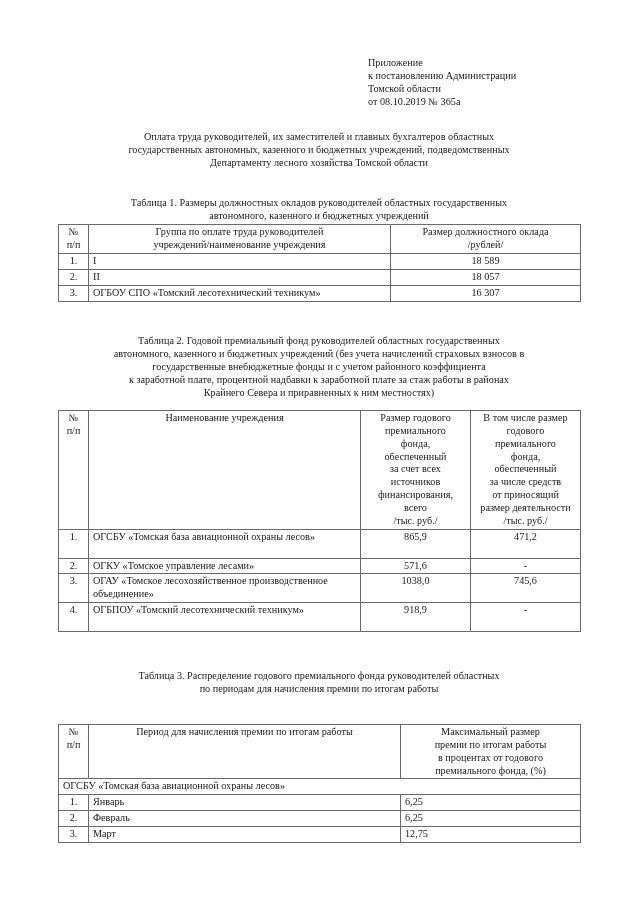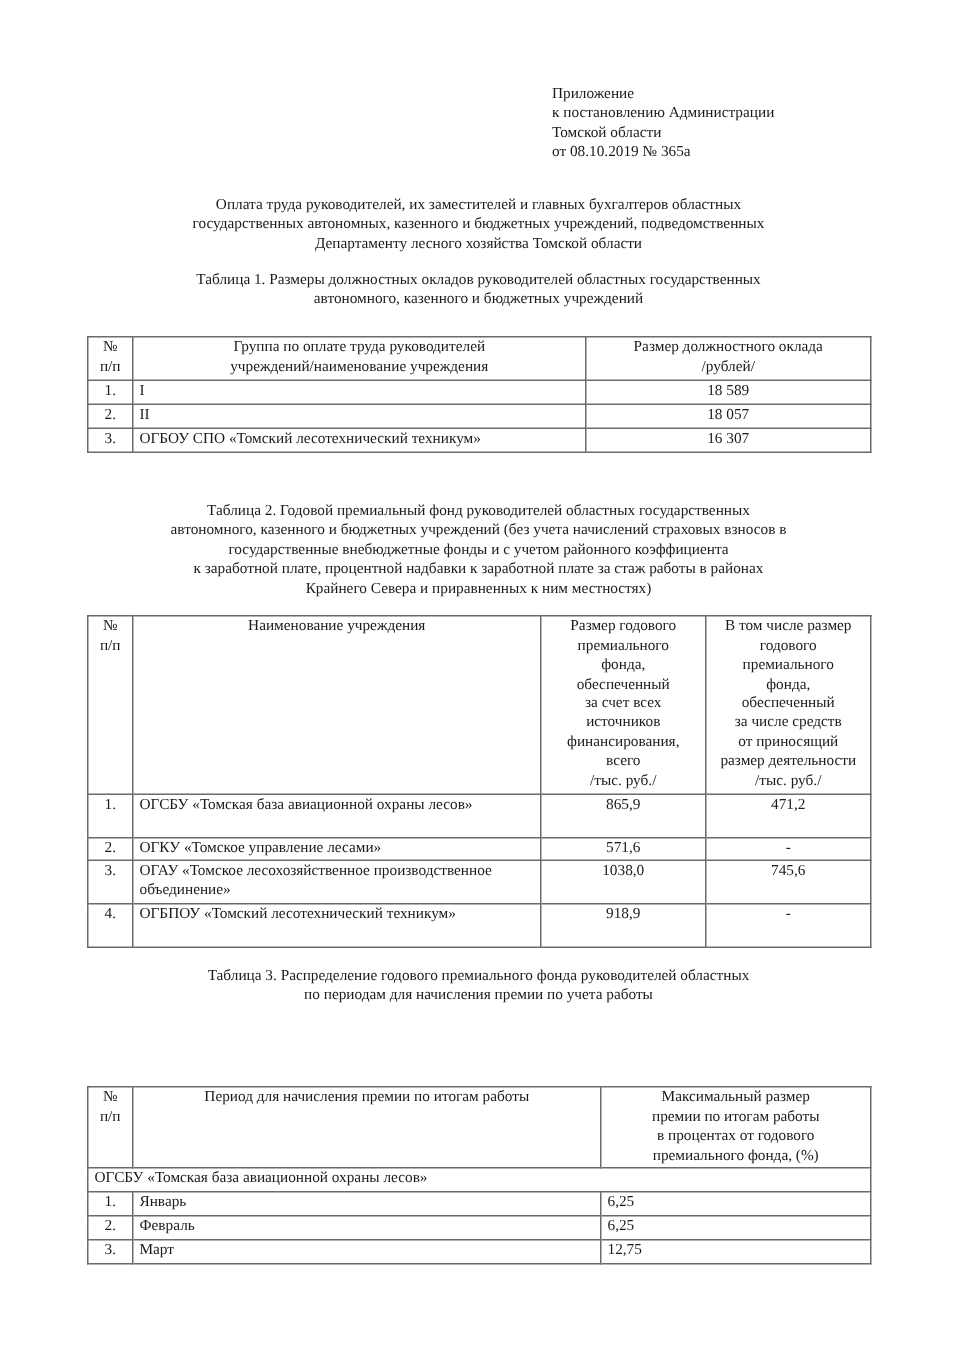--- a/index.html
+++ b/index.html
@@ -39,23 +39,23 @@
   
   .center-block {
     position: absolute;
     left: 58px;
     width: 522px;
     text-align: center;
   }
   .center-block div { white-space: nowrap; }
 
   #title-block  { top: 130px; }
-  #t1-caption   { top: 180px; text-align: center; }
+  #t1-caption   { top: 196px; text-align: center; }
   #t2-caption   { top: 334px; }
-  #t3-caption   { top: 644px; }
+  #t3-caption   { top: 669px; }
 
   
   table.doc-table {
     position: absolute;
     left: 58px;
     width: 522px;
     border-collapse: collapse;
     table-layout: fixed;
     font-size: 10.2px;
     line-height: 1.26;
@@ -233,21 +233,21 @@
         <td class="c-num">4.</td>
         <td class="c-left">ОГБПОУ «Томский лесотехнический техникум»</td>
         <td class="c-ctr">918,9</td>
         <td class="c-ctr">-</td>
       </tr>
     </tbody>
   </table>
 
   <div class="center-block" id="t3-caption">
     <div>Таблица 3. Распределение годового премиального фонда руководителей областных</div>
-    <div>по периодам для начисления премии по учета работы</div>
+    <div>по периодам для начисления премии по итогам работы</div>
   </div>
 
   <table class="doc-table" id="table3">
     <colgroup>
       <col class="w-num">
         <col class="w-name">
         <col class="w-val">
     </colgroup>
     <thead>
       <tr>

